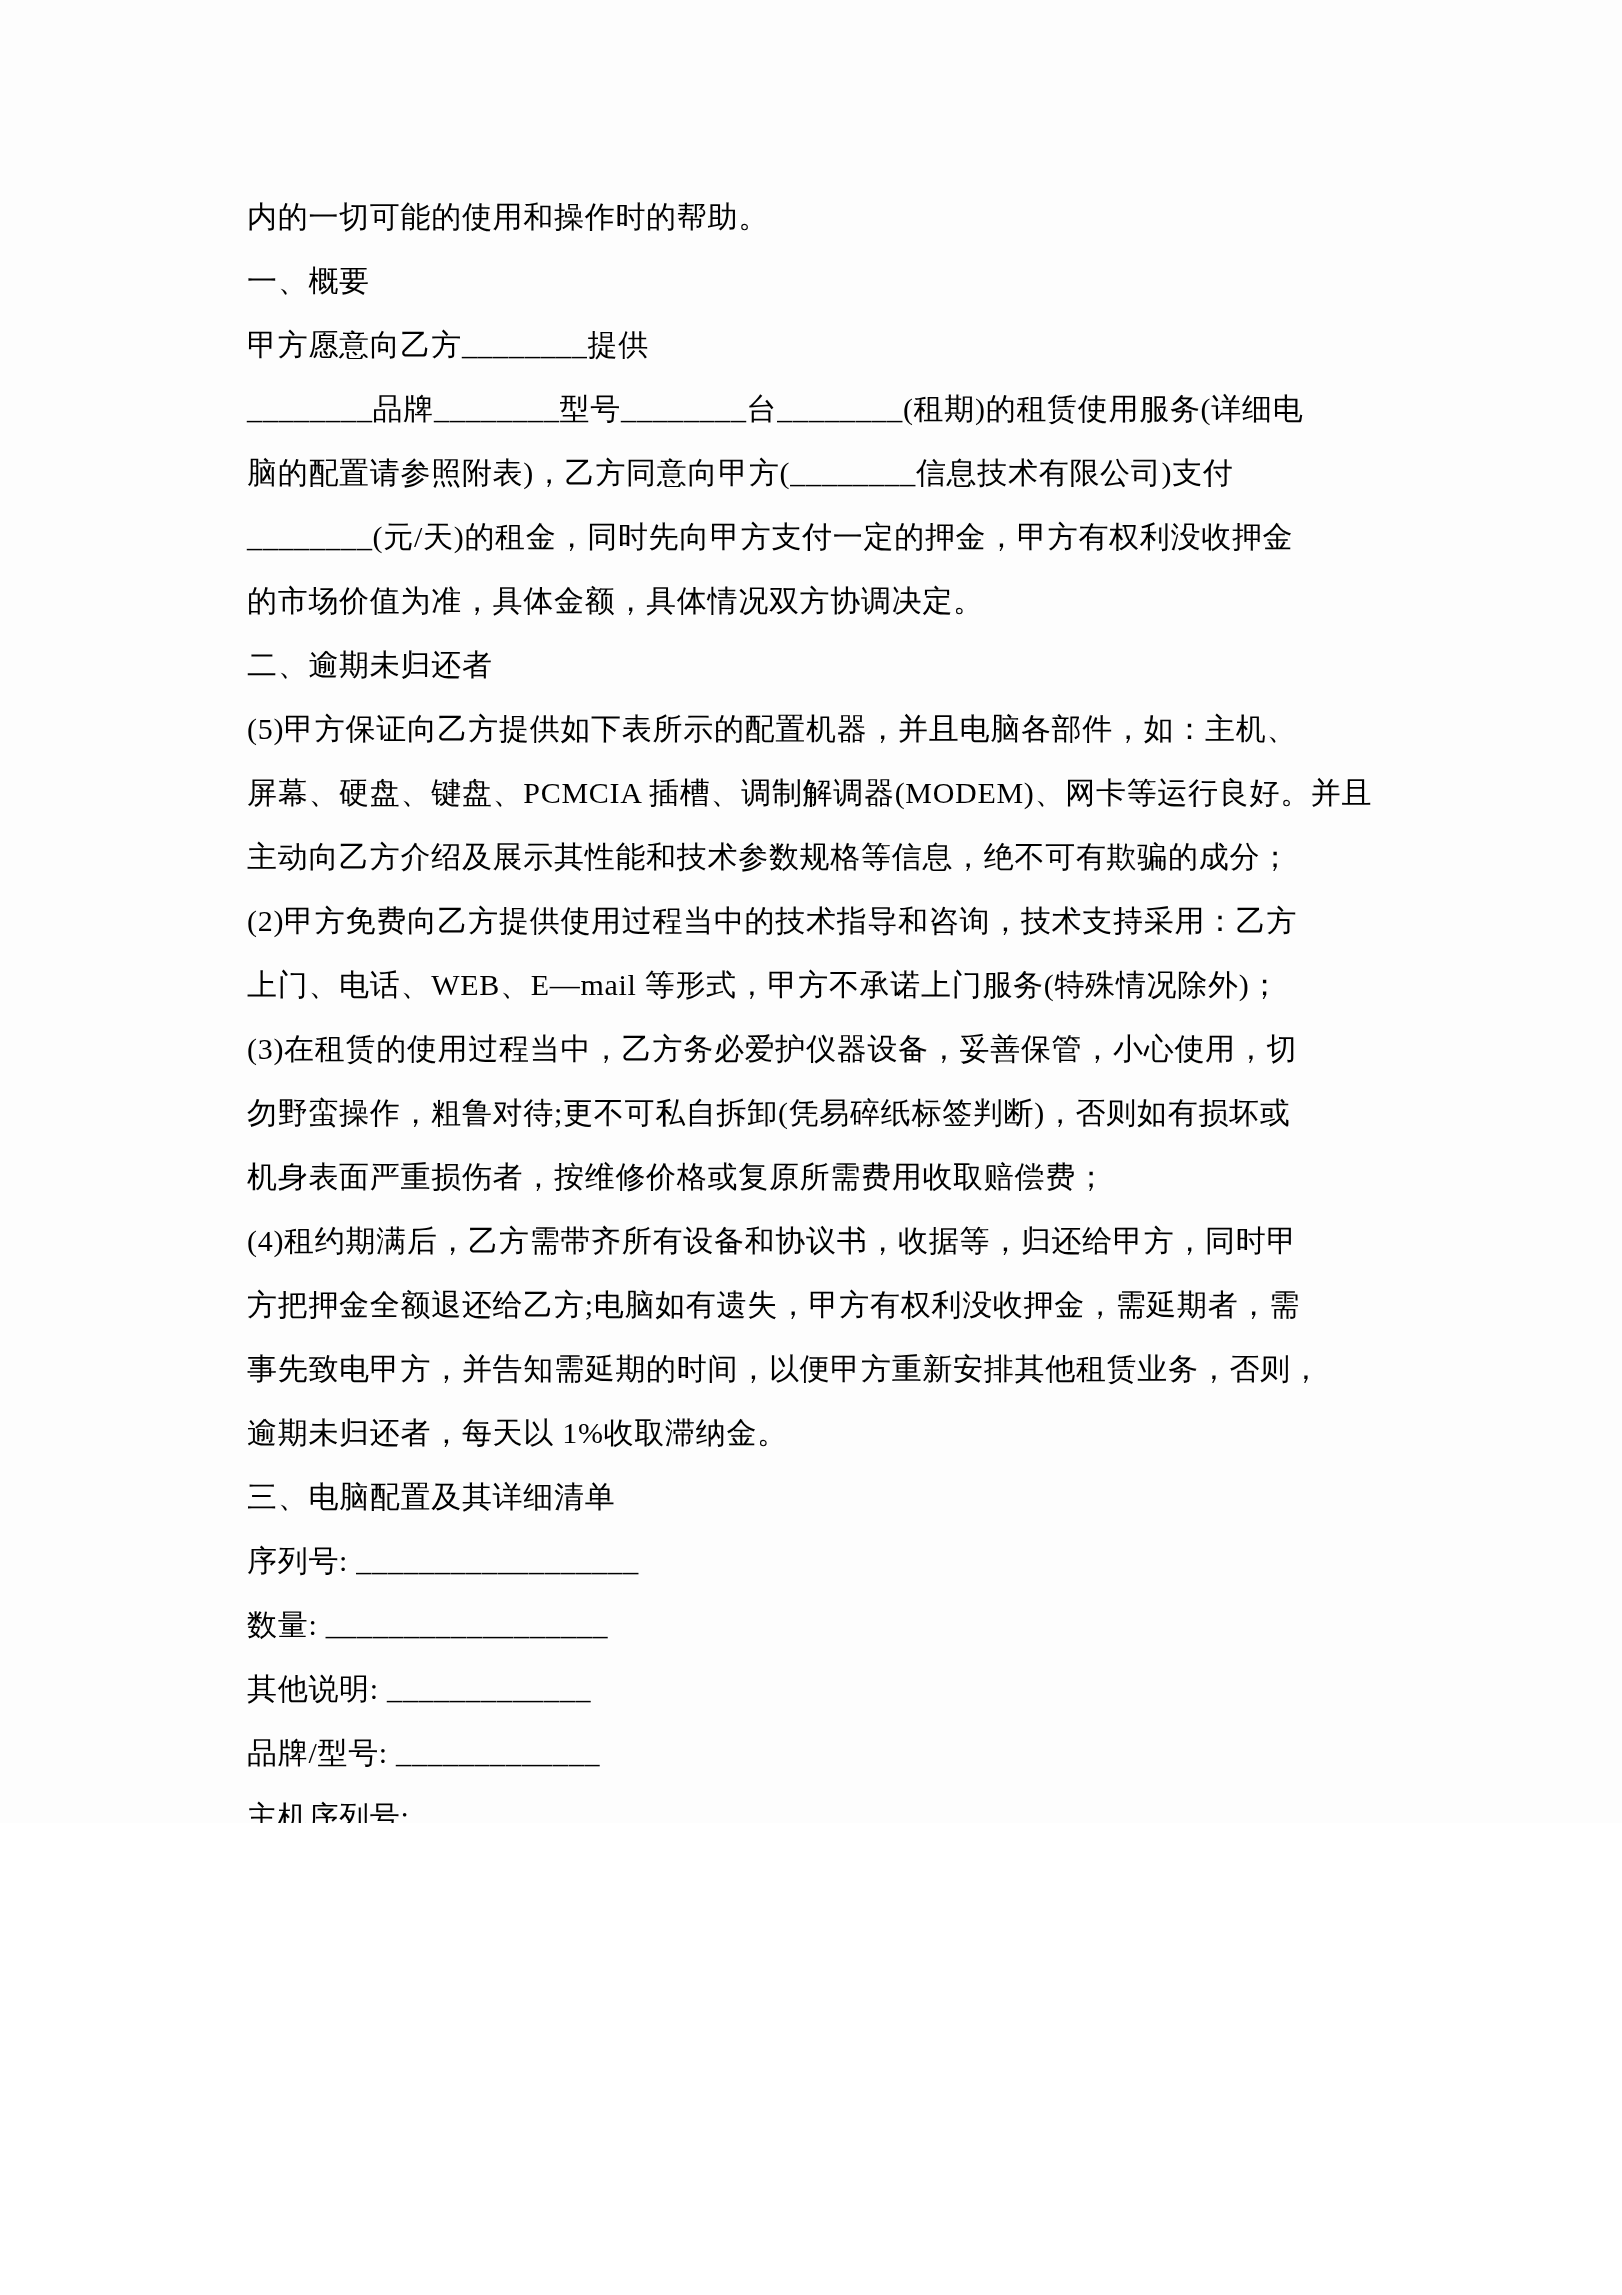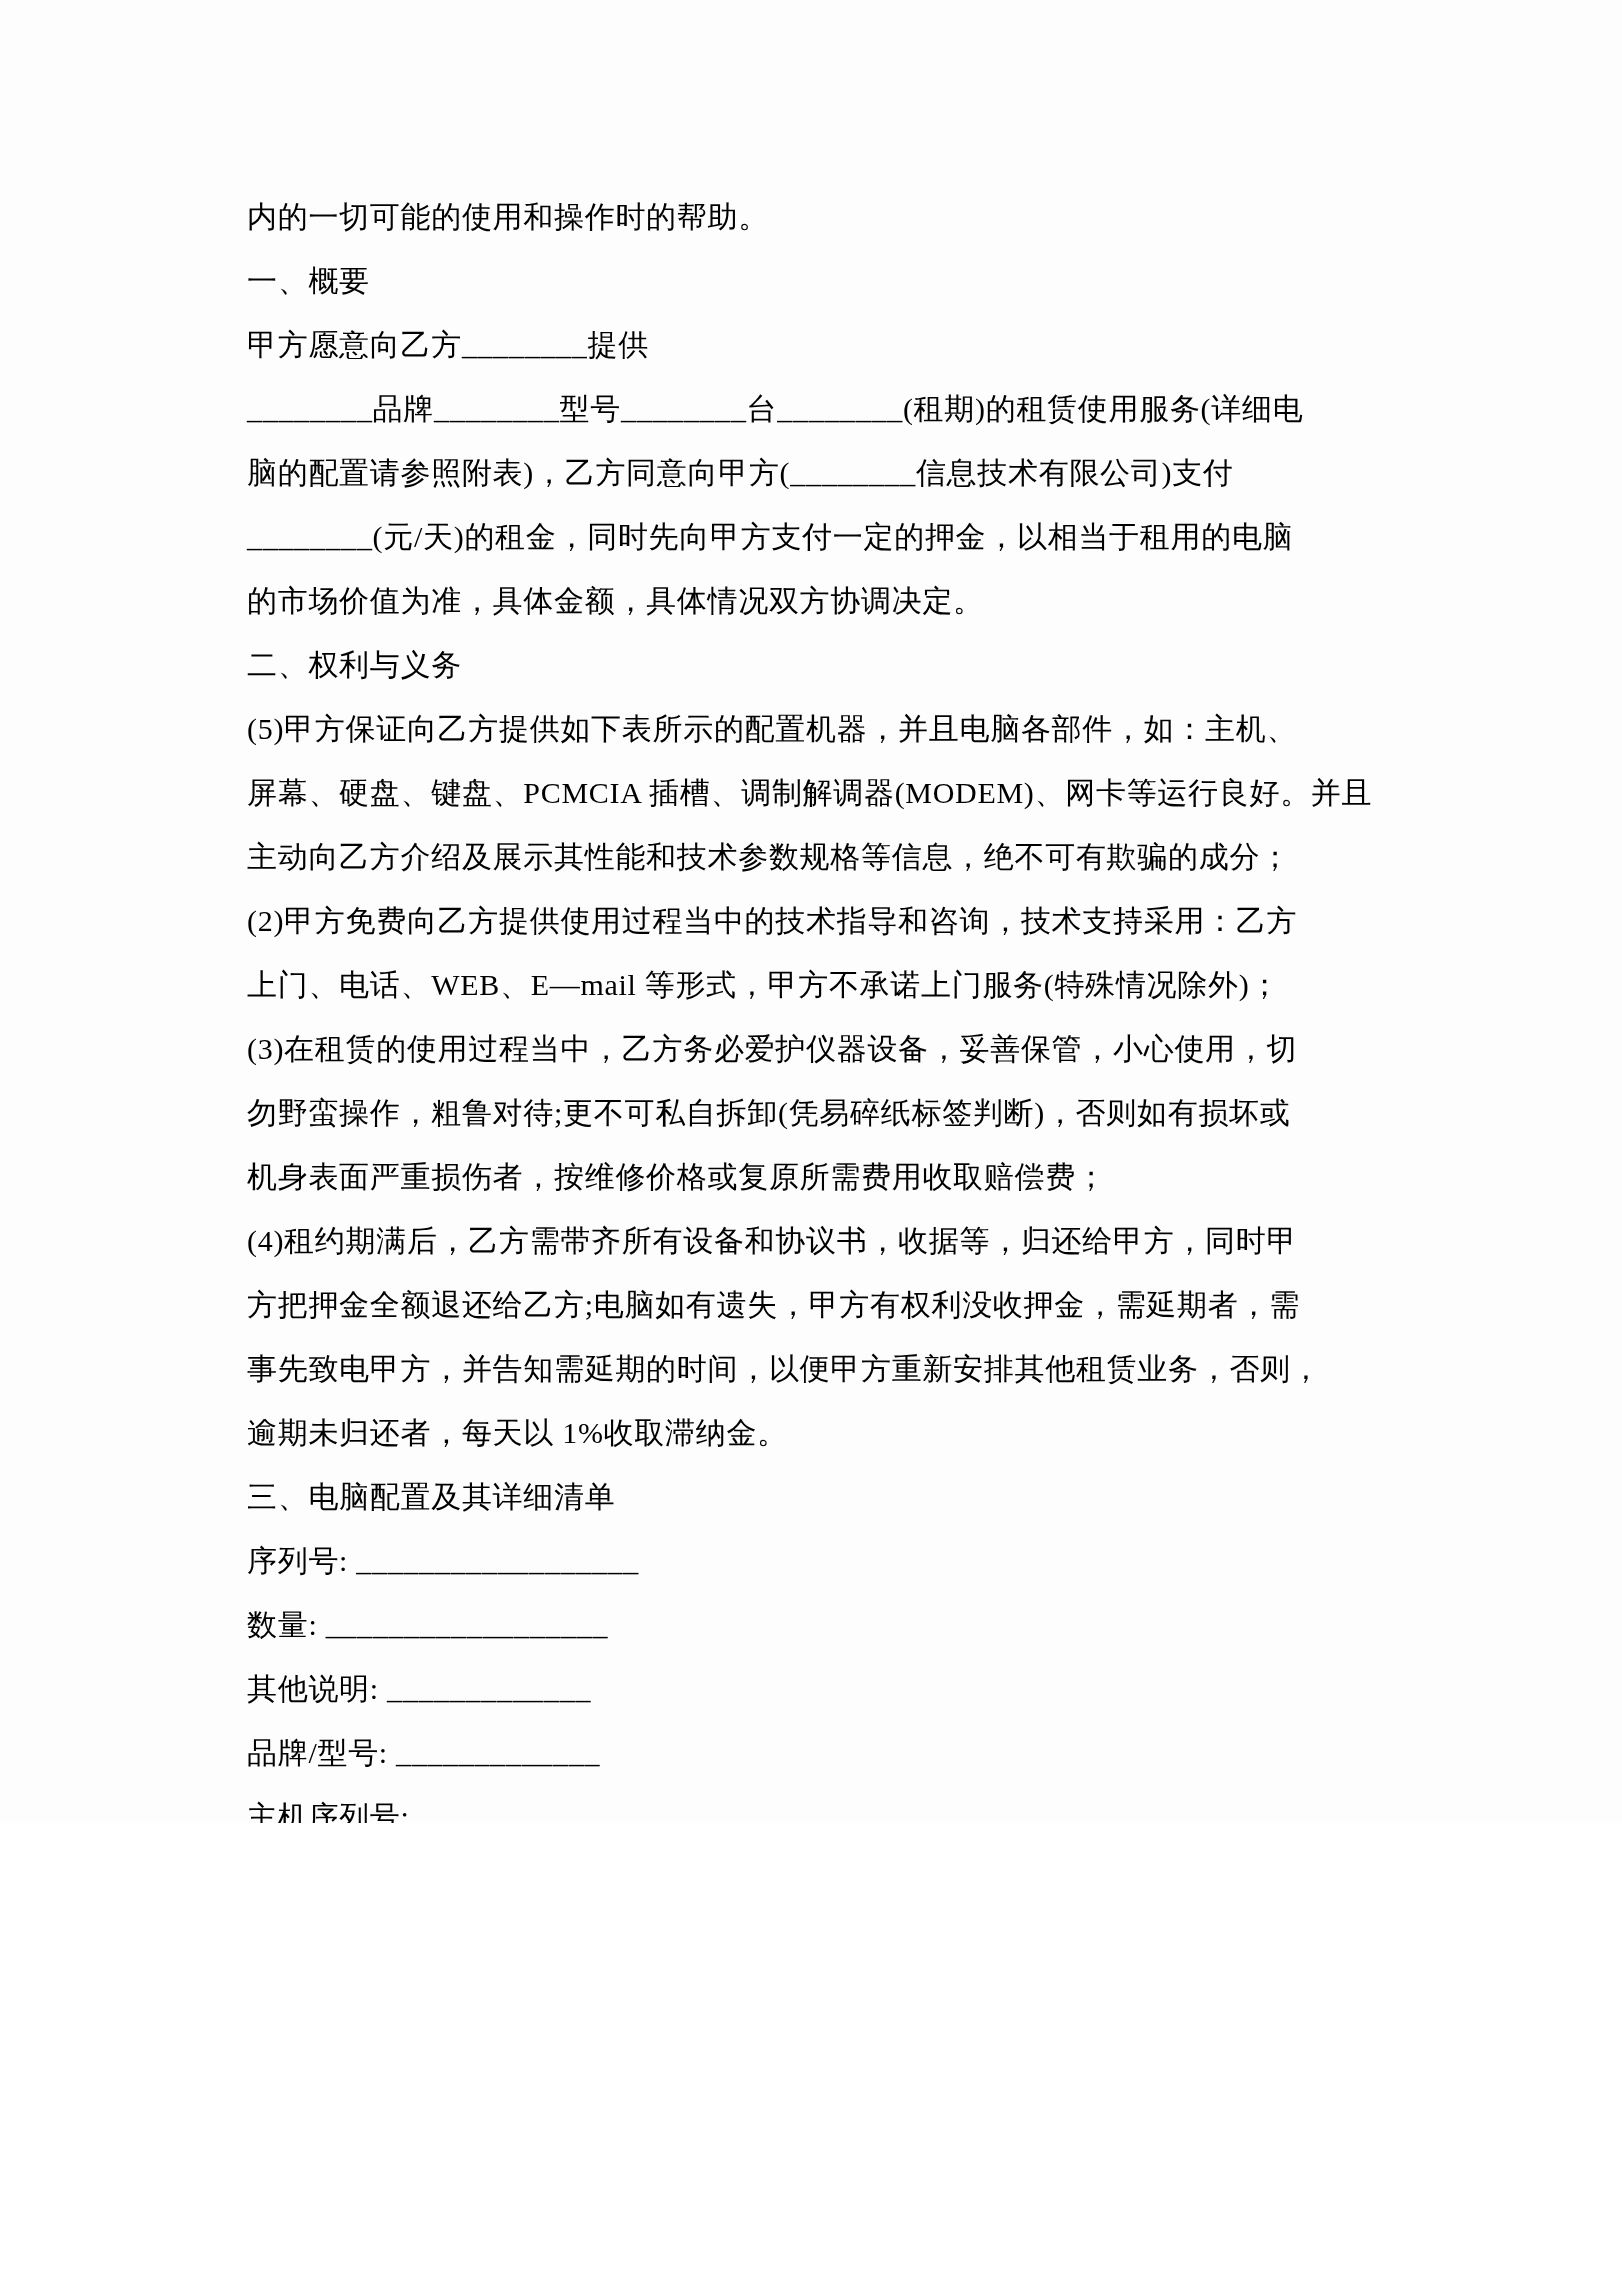--- a/index.html
+++ b/index.html
@@ -36,24 +36,24 @@
 
 <div class="page">
   <div class="doc">
 
     <div class="line">内的一切可能的使用和操作时的帮助。</div>
 
     <div class="line">一、概要</div>
     <div class="line">甲方愿意向乙方________提供</div>
     <div class="line">________品牌________型号________台________(租期)的租赁使用服务(详细电</div>
     <div class="line">脑的配置请参照附表)，乙方同意向甲方(________信息技术有限公司)支付</div>
-    <div class="line">________(元/天)的租金，同时先向甲方支付一定的押金，以相当于租用的电脑</div>
+    <div class="line">________(元/天)的租金，同时先向甲方支付一定的押金，甲方有权利没收押金</div>
     <div class="line">的市场价值为准，具体金额，具体情况双方协调决定。</div>
 
-    <div class="line">二、权利与义务</div>
+    <div class="line">二、逾期未归还者</div>
     <div class="line">(5)甲方保证向乙方提供如下表所示的配置机器，并且电脑各部件，如：主机、</div>
     <div class="line">屏幕、硬盘、键盘、PCMCIA 插槽、调制解调器(MODEM)、网卡等运行良好。并且</div>
     <div class="line">主动向乙方介绍及展示其性能和技术参数规格等信息，绝不可有欺骗的成分；</div>
     <div class="line">(2)甲方免费向乙方提供使用过程当中的技术指导和咨询，技术支持采用：乙方</div>
     <div class="line">上门、电话、WEB、E—mail 等形式，甲方不承诺上门服务(特殊情况除外)；</div>
     <div class="line">(3)在租赁的使用过程当中，乙方务必爱护仪器设备，妥善保管，小心使用，切</div>
     <div class="line">勿野蛮操作，粗鲁对待;更不可私自拆卸(凭易碎纸标签判断)，否则如有损坏或</div>
     <div class="line">机身表面严重损伤者，按维修价格或复原所需费用收取赔偿费；</div>
     <div class="line">(4)租约期满后，乙方需带齐所有设备和协议书，收据等，归还给甲方，同时甲</div>
     <div class="line">方把押金全额退还给乙方;电脑如有遗失，甲方有权利没收押金，需延期者，需</div>

